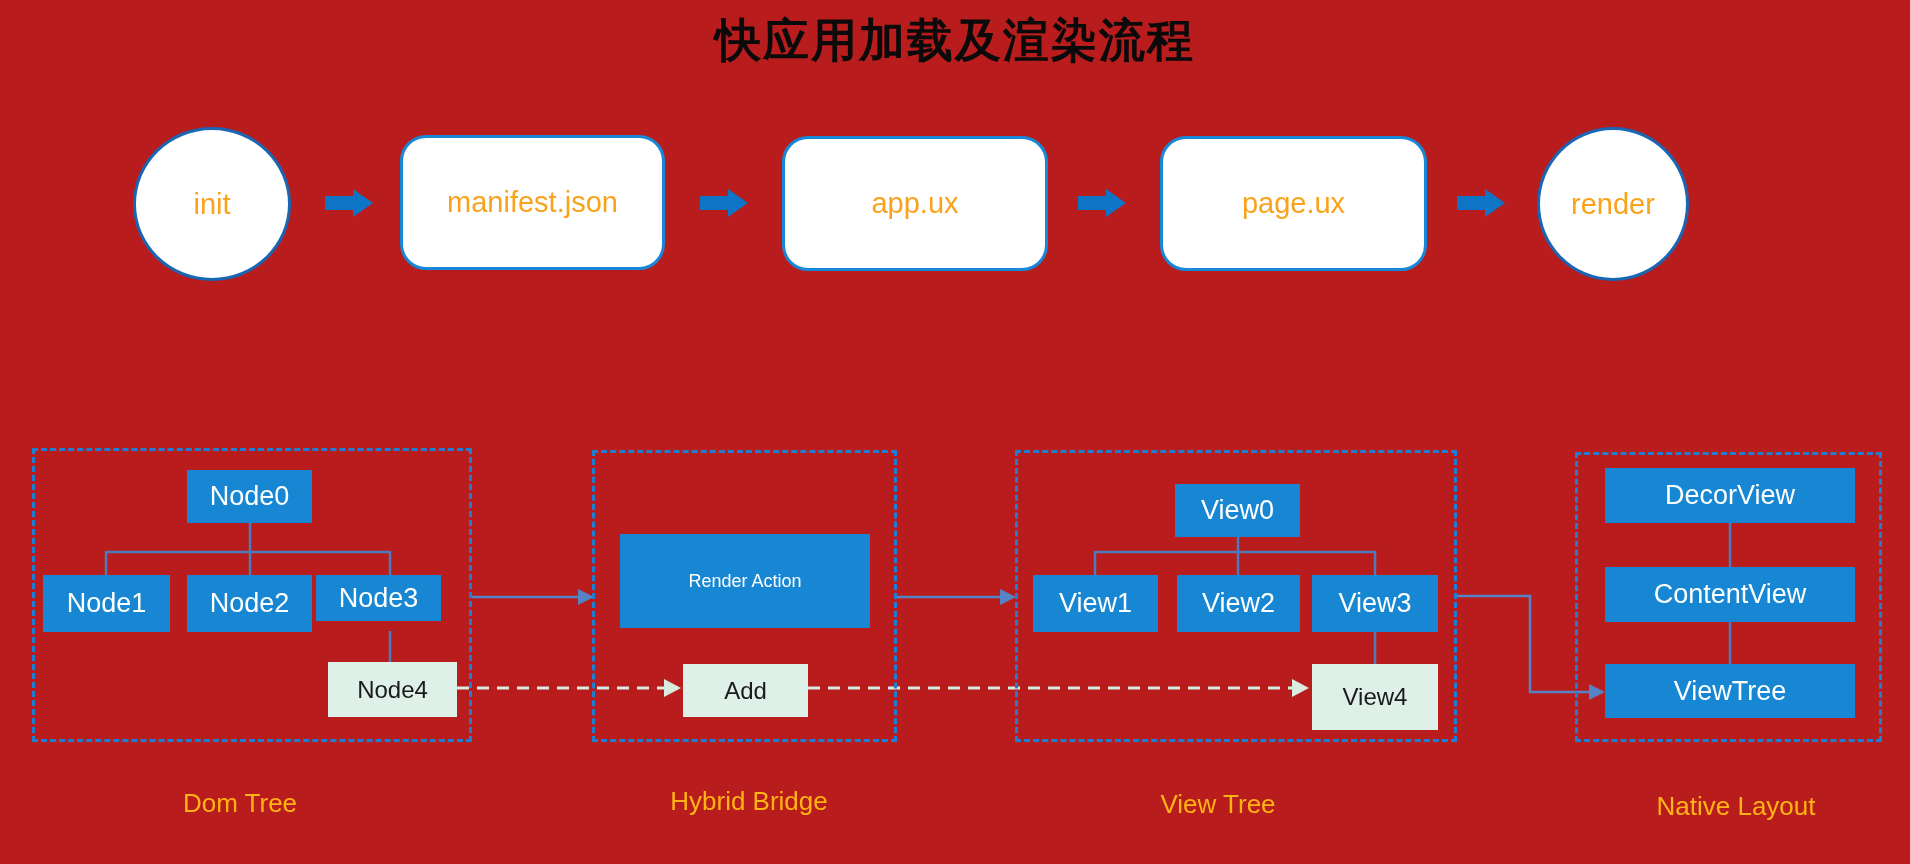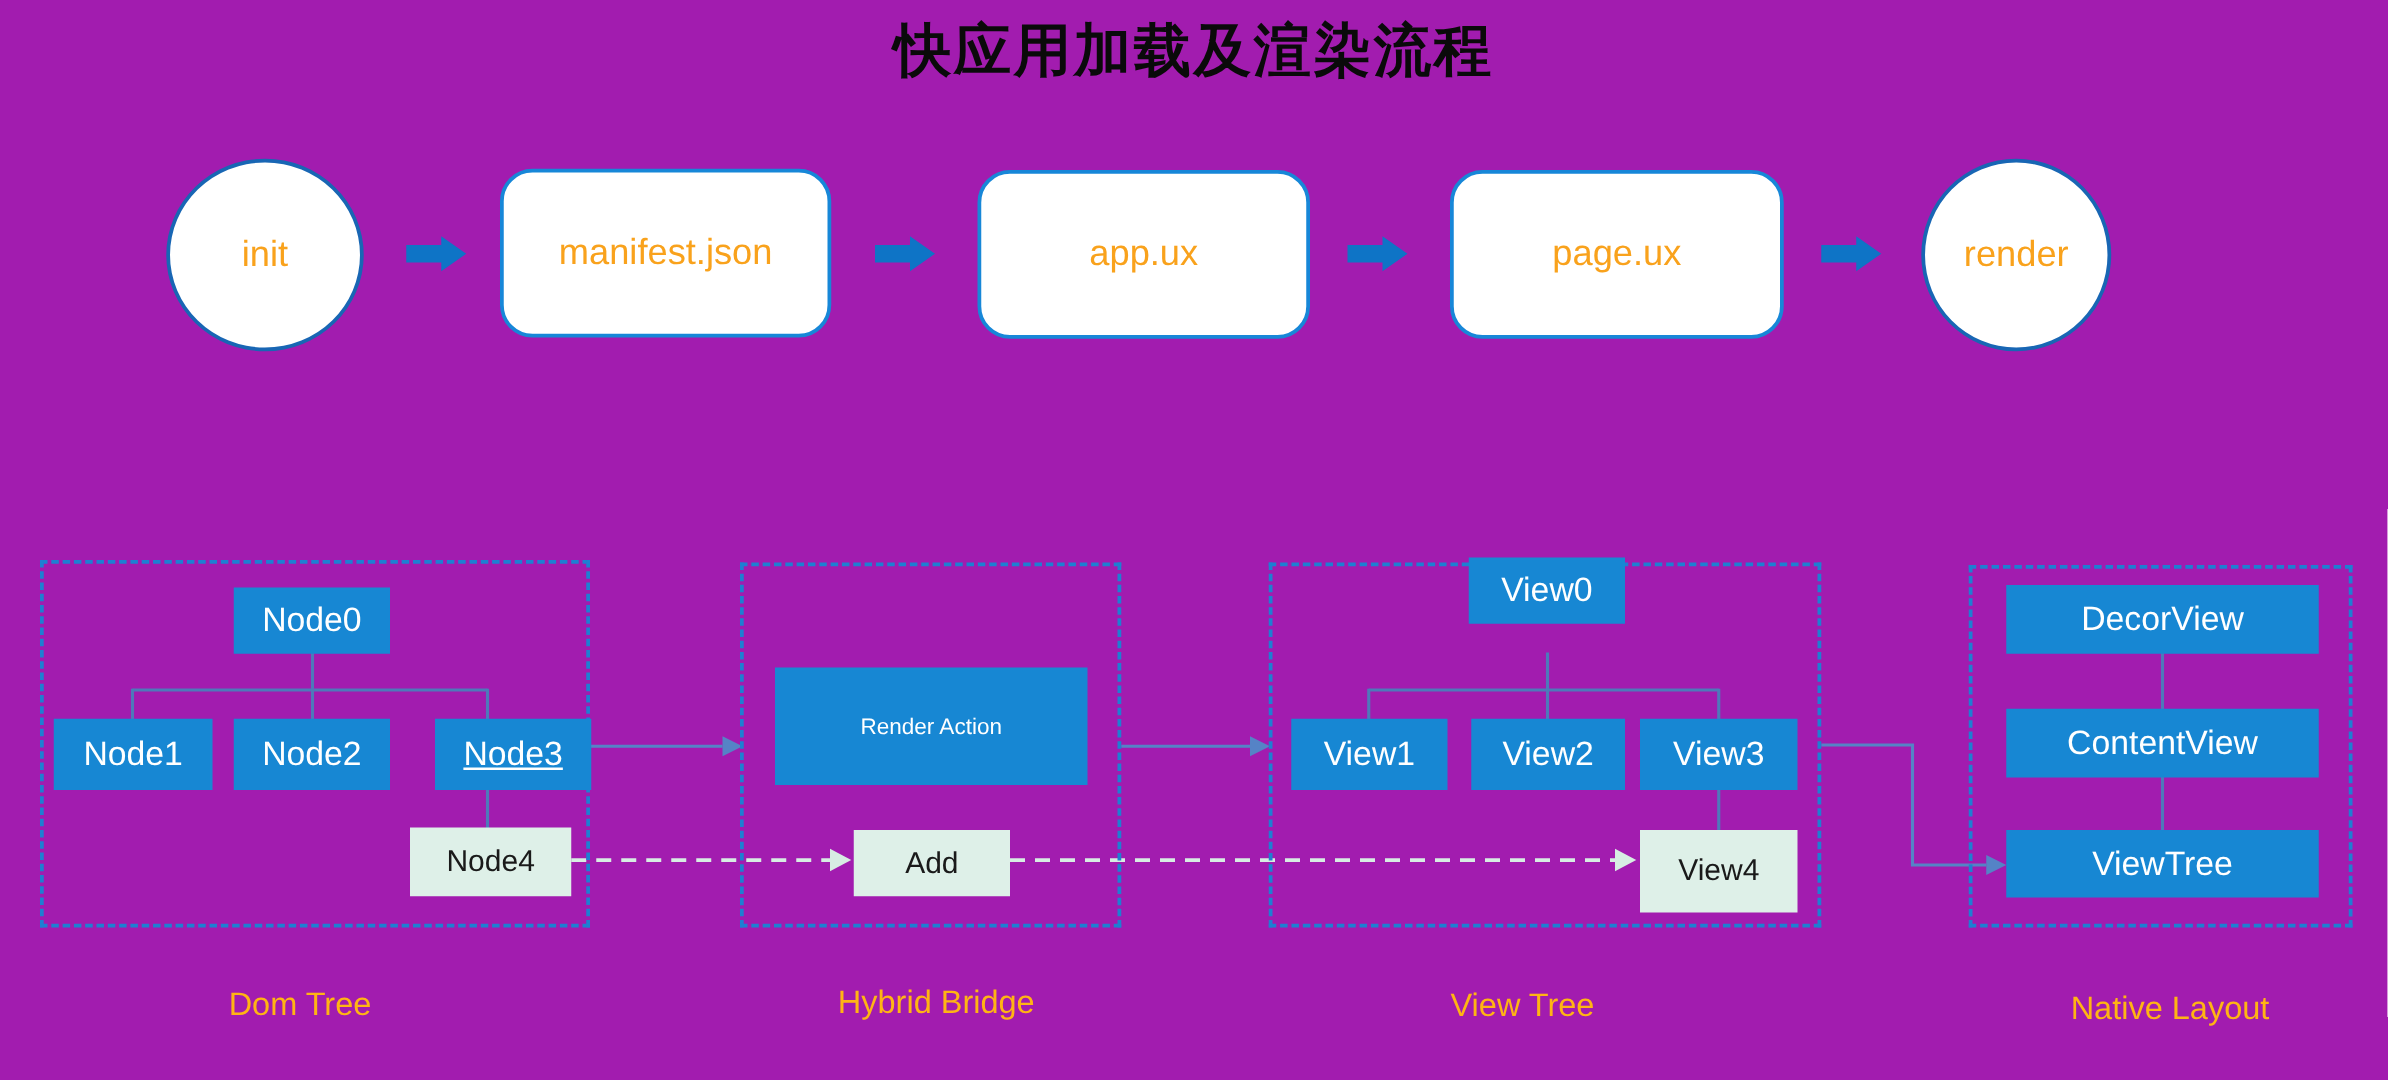--- a/index.html
+++ b/index.html
@@ -1,17 +1,17 @@
 <!DOCTYPE html>
 <html><head>
 <meta charset="utf-8">
 <style>
   html,body{margin:0;padding:0;background:#ffffff;}
   body{font-family:"Liberation Sans", sans-serif;}
-  .canvas{position:relative;width:1910px;height:864px;background:#a21caf;overflow:hidden;}
+  .canvas{position:relative;width:1910px;height:864px;background:#b91c1c;overflow:hidden;}
 
   .title{position:absolute;left:0;top:10px;width:1910px;text-align:center;
          font-family:"DejaVu Serif","Liberation Serif",serif;
          font-weight:bold;font-size:46px;color:#0a0a0a;letter-spacing:2px;margin:0;}
 
   .wires{position:absolute;left:0;top:0;width:1910px;height:864px;pointer-events:none;}
 
   
   .flow-shape{position:absolute;display:flex;align-items:center;justify-content:center;
               color:#F9A21C;font-size:29px;background:#ffffff;box-sizing:border-box;}
@@ -32,27 +32,27 @@
 
   
   .node{position:absolute;display:flex;align-items:center;justify-content:center;
         box-sizing:border-box;font-size:27px;}
   .node-blue{background:#1787D3;color:#ffffff;}
   .node-mint{background:#DEF0E8;color:#1a1a1a;font-size:24px;}
 
   .pos-node0{left:187px;top:470px;width:125px;height:53px;}
   .pos-node1{left:43px;top:575px;width:127px;height:57px;}
   .pos-node2{left:187px;top:575px;width:125px;height:57px;}
-  .pos-node3{left:348px;top:575px;width:125px;height:57px;text-decoration:underline;}
+  .pos-node3{left:316px;top:575px;width:125px;height:46px;}
   .pos-node4{left:328px;top:662px;width:129px;height:55px;}
 
   .pos-render-action{left:620px;top:534px;width:250px;height:94px;font-size:18px;}
   .pos-add{left:683px;top:664px;width:125px;height:53px;}
 
-  .pos-view0{left:1175px;top:446px;width:125px;height:53px;}
+  .pos-view0{left:1175px;top:484px;width:125px;height:53px;}
   .pos-view1{left:1033px;top:575px;width:125px;height:57px;}
   .pos-view2{left:1177px;top:575px;width:123px;height:57px;}
   .pos-view3{left:1312px;top:575px;width:126px;height:57px;}
   .pos-view4{left:1312px;top:664px;width:126px;height:66px;}
 
   .pos-decor{left:1605px;top:468px;width:250px;height:55px;}
   .pos-content{left:1605px;top:567px;width:250px;height:55px;}
   .pos-viewtree{left:1605px;top:664px;width:250px;height:54px;}
 
   

